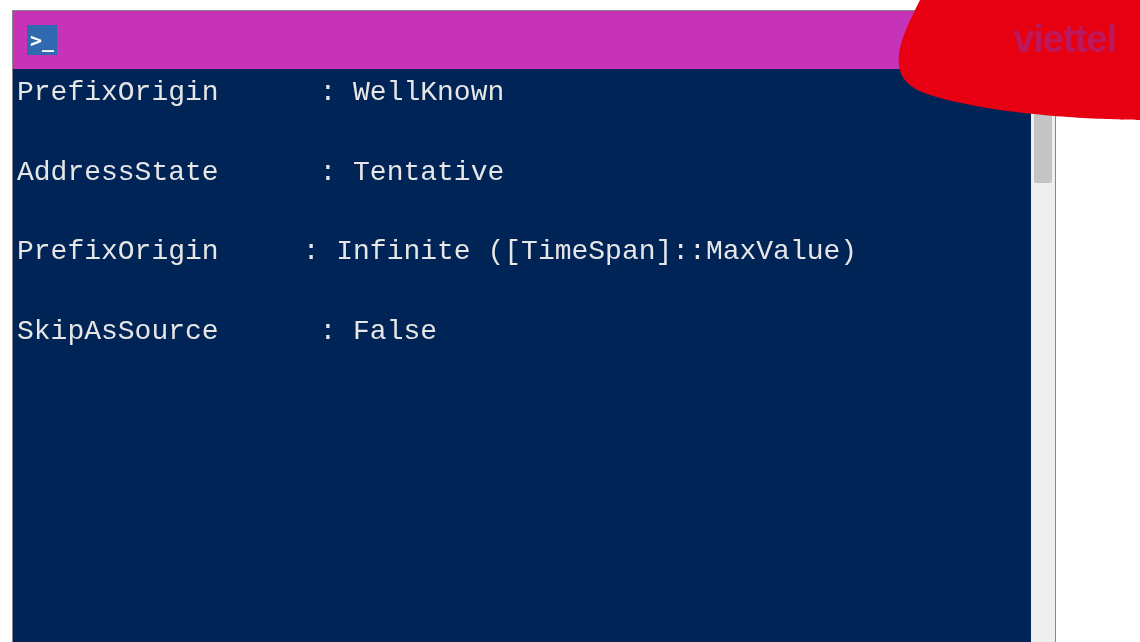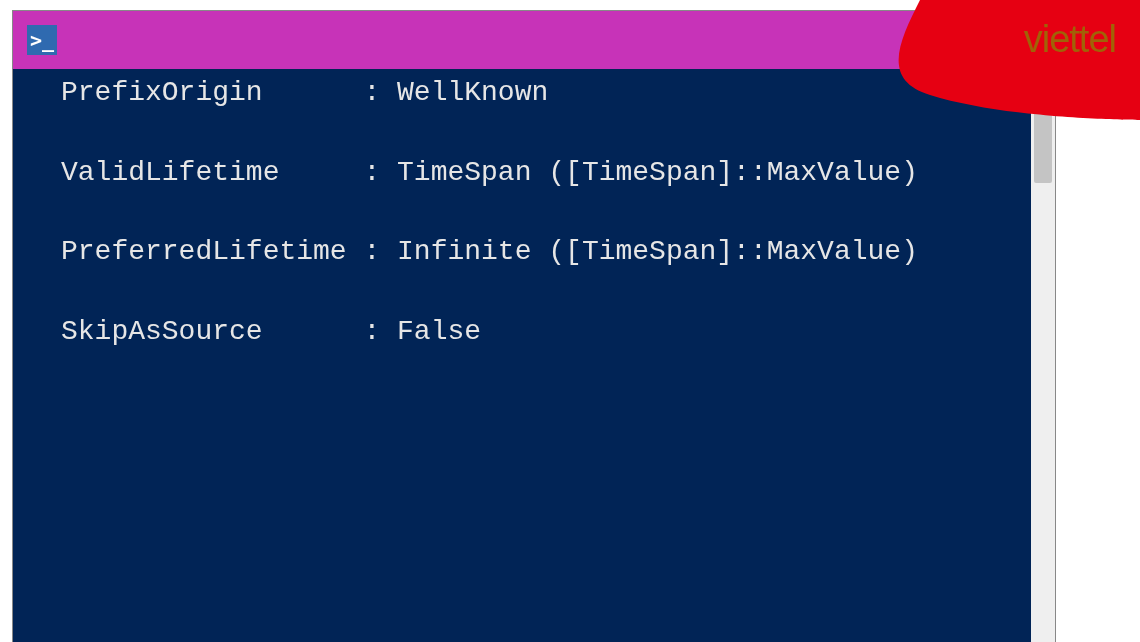--- a/index.html
+++ b/index.html
@@ -68,21 +68,20 @@
       background: #012456;
       color: #e6e6e6;
       font-size: 28px;
       line-height: 1.42;
       padding: 4px 4px 8px 4px;
       white-space: pre;
       font-family: Consolas, 'Courier New', monospace;
     }
     .terminal-content .row {
       display: block;
-      margin-left: 44px;
     }
     .scrollbar {
       width: 24px;
       background: #efefef;
       position: relative;
     }
     .scroll-arrow-up, .scroll-arrow-down {
       position: absolute;
       left: 0; right: 0;
       height: 24px;
@@ -108,44 +107,44 @@
       right: 0;
       width: 250px;
       height: 120px;
       z-index: 50;
     }
     .brand-corner svg { display: block; }
     .brand-text {
       position: absolute;
       top: 18px;
       right: 24px;
-      color: #a16207;
+      color: #be185d;
       font-family: Arial, Helvetica, sans-serif;
       font-size: 38px;
-      font-weight: 400;
+      font-weight: 700;
       letter-spacing: -1px;
     }
   </style>
 </head>
 <body>
 
 <div class="outer-wrap">
   <div class="window">
     <div class="titlebar">
       <div class="titlebar-icon">
         <span>&gt;_</span>
       </div>
       <div class="window-controls">
         <div class="win-min"></div>
       </div>
     </div>
     <div class="terminal-body">
       <div class="terminal-content" id="term"><span class="row">PrefixOrigin      : WellKnown</span>
-<span class="row">ValidLifetime     : TimeSpan ([TimeSpan]::MaxValue)</span>
-<span class="row">PreferredLifetime : Infinite ([TimeSpan]::MaxValue)</span>
+<span class="row">AddressState      : Tentative</span>
+<span class="row">PrefixOrigin     : Infinite ([TimeSpan]::MaxValue)</span>
 <span class="row">SkipAsSource      : False</span>
 
 
 
 
 
 
 
 
 </div>

